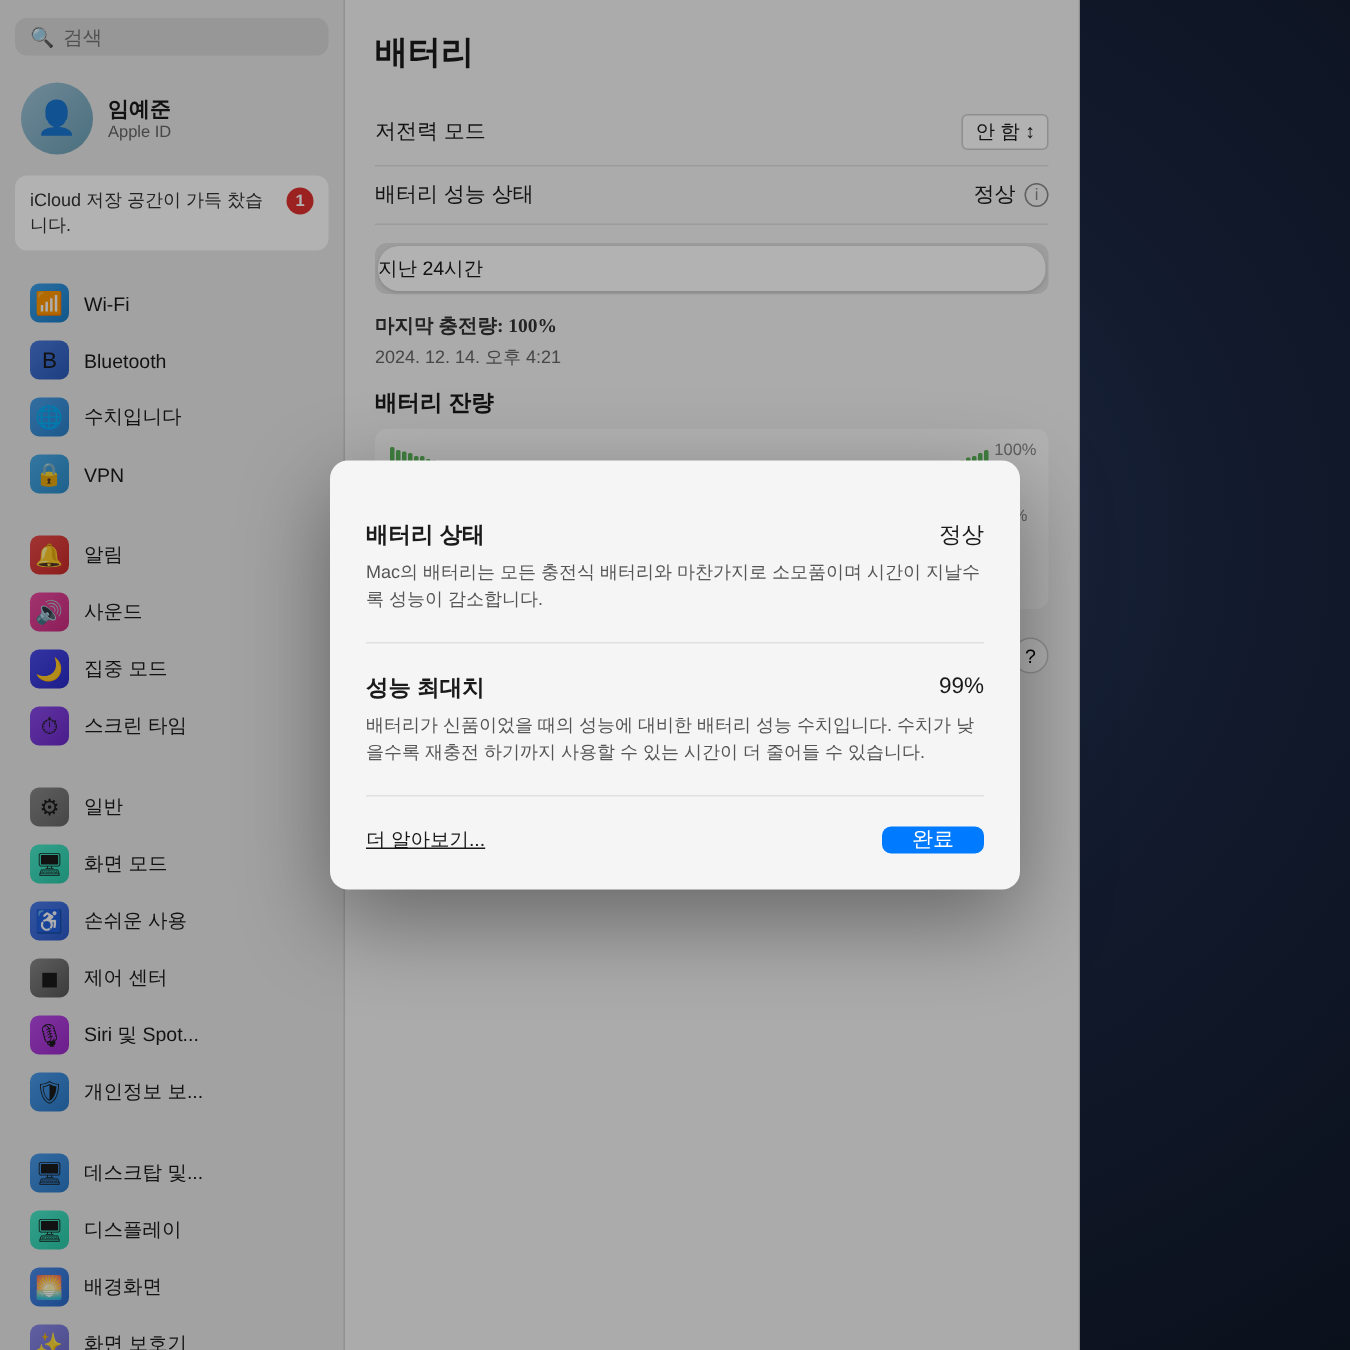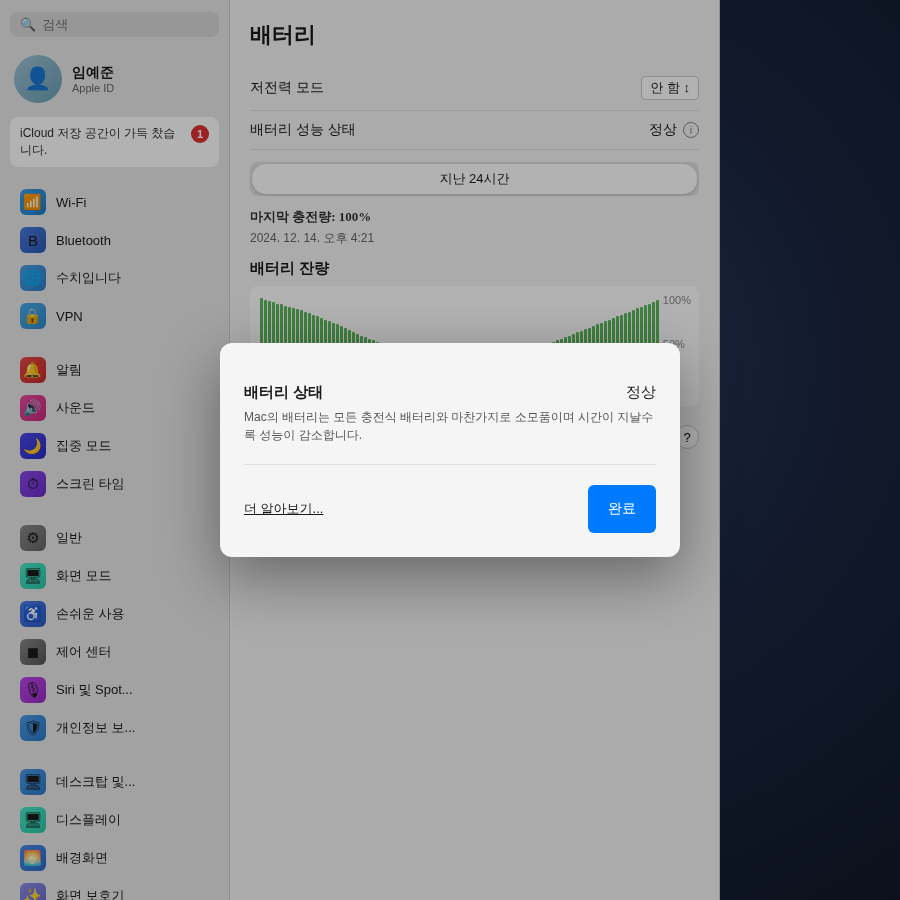--- a/index.html
+++ b/index.html
@@ -224,21 +224,20 @@
     .tab-row {
       display: flex;
       background: #e0e0e0;
       border-radius: 8px;
       padding: 2px;
       margin: 12px 0;
     }
     .tab {
       flex: 1;
       padding: 6px 0;
-      text-align: center;
       font-size: 13px;
       border-radius: 14px;
       cursor: pointer;
       color: #444;
     }
     .tab.active {
       background: white;
       color: #1a1a1a;
       font-weight: 500;
       box-shadow: 0 1px 3px rgba(0,0,0,0.15);
@@ -419,21 +418,21 @@
       font-size: 13px;
       color: #1a1a1a;
       cursor: pointer;
       text-decoration: underline;
     }
     .btn-done {
       background: #007aff;
       color: white;
       border: none;
       border-radius: 6px;
-      padding: 15px 20px;
+      padding: 0 20px;
       font-size: 14px;
       cursor: pointer;
     }
 
     
     ::-webkit-scrollbar { width: 6px; }
     ::-webkit-scrollbar-track { background: transparent; }
     ::-webkit-scrollbar-thumb { background: #ccc; border-radius: 3px; }
 
     .divider-line {
@@ -730,20 +729,27 @@
   <div class="modal">
 
     <div class="modal-section">
       <div class="modal-section-header">
         <span class="modal-section-title">배터리 상태</span>
         <span class="modal-section-value">정상</span>
       </div>
       <p class="modal-section-desc">Mac의 배터리는 모든 충전식 배터리와 마찬가지로 소모품이며 시간이 지날수록 성능이 감소합니다.</p>
     </div>
 
+    <div class="modal-section">
+      <div class="modal-section-header">
+        <span class="modal-section-title">성능 최대치</span>
+        <span class="modal-section-value">99%</span>
+      </div>
+      <p class="modal-section-desc">배터리가 신품이었을 때의 성능에 대비한 배터리 성능 수치입니다. 수치가 낮을수록 재충전 하기까지 사용할 수 있는 시간이 더 줄어들 수 있습니다.</p>
+    </div>
 
 
     <div class="modal-footer">
       <button class="btn-learn-more">더 알아보기...</button>
       <button class="btn-done">완료</button>
     </div>
 
   </div>
 </div>
 

